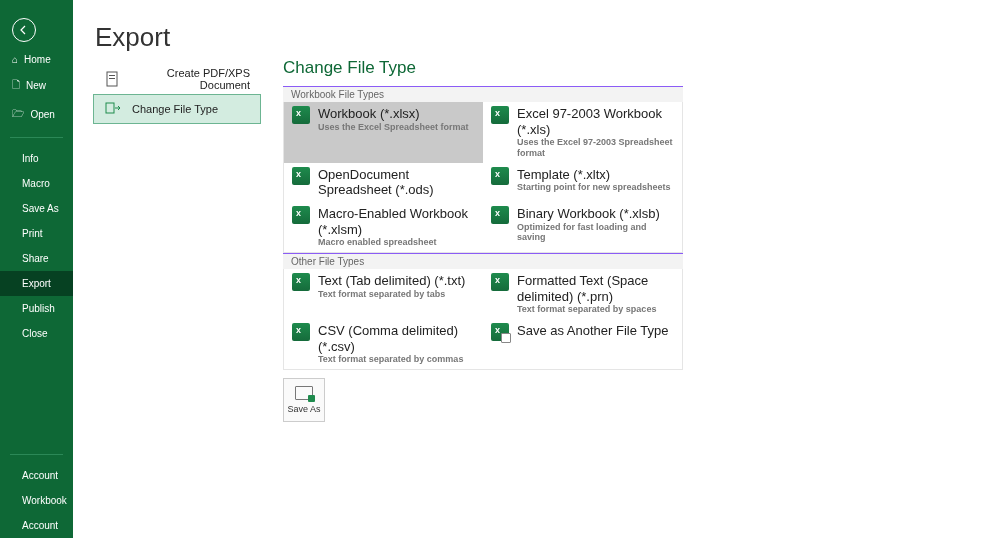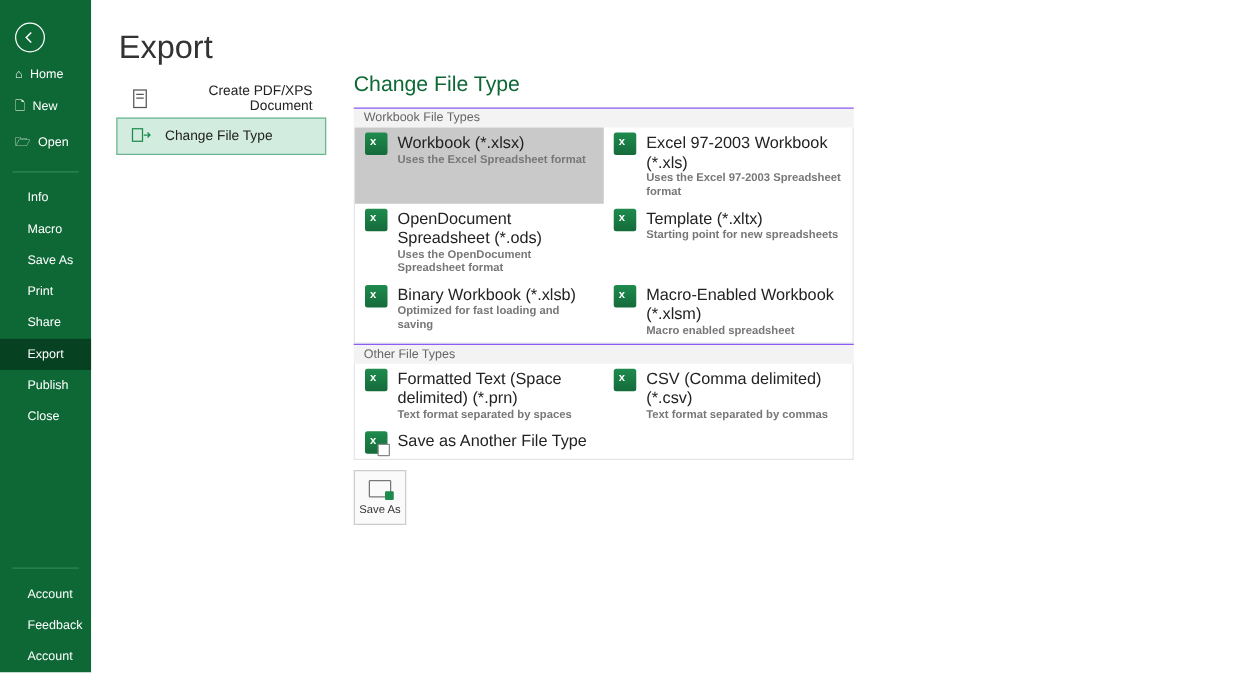--- a/index.html
+++ b/index.html
@@ -101,21 +101,21 @@
     </div>
   <div class="side-item2">
       <span>Close</span>
     </div>
   <div class="side-flex"></div>
   <div class="side-sep"></div>
   <div class="side-item2">
       <span>Account</span>
     </div>
   <div class="side-item2">
-      <span>Feedback</span>
+      <span>Workbook</span>
     </div>
   <div class="side-item2">
       <span>Account</span>
     </div>
 </div>
 
 <div class="main">
   <div class="page-title">Export</div>
 
   <div class="export-col">
@@ -156,48 +156,54 @@
           <div class="ft-icon"></div>
           <div>
             <div class="ft-main">Excel 97-2003 Workbook (*.xls)</div>
             <div class="ft-sub">Uses the Excel 97-2003 Spreadsheet format</div>
           </div>
         </div>
       <div class="ft-item">
           <div class="ft-icon"></div>
           <div>
             <div class="ft-main">OpenDocument Spreadsheet (*.ods)</div>
-            <div class="ft-sub">Uses the OpenDocument Spreadsheet format</div>
           </div>
         </div>
       <div class="ft-item">
           <div class="ft-icon"></div>
           <div>
             <div class="ft-main">Template (*.xltx)</div>
             <div class="ft-sub">Starting point for new spreadsheets</div>
           </div>
         </div>
       <div class="ft-item">
           <div class="ft-icon"></div>
           <div>
+            <div class="ft-main">Macro-Enabled Workbook (*.xlsm)</div>
+            <div class="ft-sub">Macro enabled spreadsheet</div>
+          </div>
+        </div>
+      <div class="ft-item">
+          <div class="ft-icon"></div>
+          <div>
             <div class="ft-main">Binary Workbook (*.xlsb)</div>
             <div class="ft-sub">Optimized for fast loading and saving</div>
           </div>
         </div>
-      <div class="ft-item">
-          <div class="ft-icon"></div>
-          <div>
-            <div class="ft-main">Macro-Enabled Workbook (*.xlsm)</div>
-            <div class="ft-sub">Macro enabled spreadsheet</div>
-          </div>
-        </div>
     </div>
 
     <div class="ft-section">Other File Types</div>
     <div class="ft-grid">
+      <div class="ft-item">
+          <div class="ft-icon"></div>
+          <div>
+            <div class="ft-main">Text (Tab delimited) (*.txt)</div>
+            <div class="ft-sub">Text format separated by tabs</div>
+          </div>
+        </div>
       <div class="ft-item">
           <div class="ft-icon"></div>
           <div>
             <div class="ft-main">Formatted Text (Space delimited) (*.prn)</div>
             <div class="ft-sub">Text format separated by spaces</div>
           </div>
         </div>
       <div class="ft-item">
           <div class="ft-icon"></div>
           <div>

